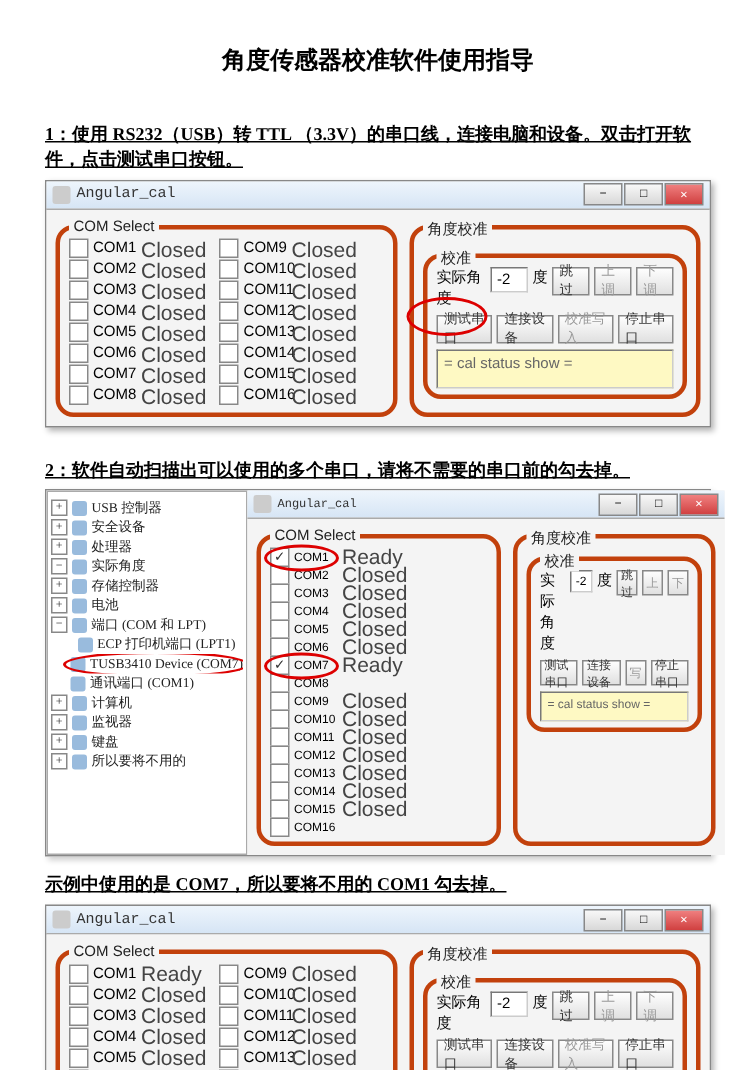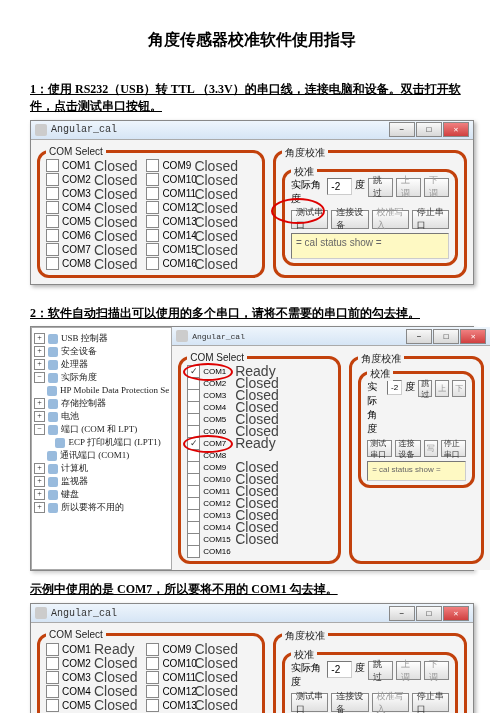--- a/index.html
+++ b/index.html
@@ -194,43 +194,44 @@
         <span class="tree-exp">+</span>
         <span class="tree-icon"></span>
         <span>处理器</span>
       </div>
     <div class="tree-item">
         <span class="tree-exp">−</span>
         <span class="tree-icon"></span>
         <span>实际角度</span>
       </div>
     <div class="tree-item">
-        <span class="tree-indent"></span>
-        <span class="tree-icon"></span>
-        <span>HP Mobile Data Protection Se</span>
-      </div>
-    <div class="tree-item">
         <span class="tree-exp">+</span>
         <span class="tree-icon"></span>
         <span>存储控制器</span>
       </div>
     <div class="tree-item">
         <span class="tree-exp">+</span>
         <span class="tree-icon"></span>
         <span>电池</span>
       </div>
     <div class="tree-item">
         <span class="tree-exp">−</span>
         <span class="tree-icon"></span>
         <span>端口 (COM 和 LPT)</span>
       </div>
     <div class="tree-item" style="position:relative;justify-content:center;">
         <span class="tree-indent"></span>
         <span class="tree-icon"></span>
         <span>ECP 打印机端口 (LPT1)</span>
+      </div>
+    <div class="tree-item" style="position:relative;">
+        <span class="tree-indent"></span>
+        <span class="tree-icon"></span>
+        <span>TUSB3410 Device (COM7)</span>
+        <div class="red-oval" style="left:8px;top:-2px;width:120px;height:14px;"></div>
       </div>
     <div class="tree-item">
         <span class="tree-indent"></span>
         <span class="tree-icon"></span>
         <span>通讯端口 (COM1)</span>
       </div>
     <div class="tree-item">
         <span class="tree-exp">+</span>
         <span class="tree-icon"></span>
         <span>计算机</span>

